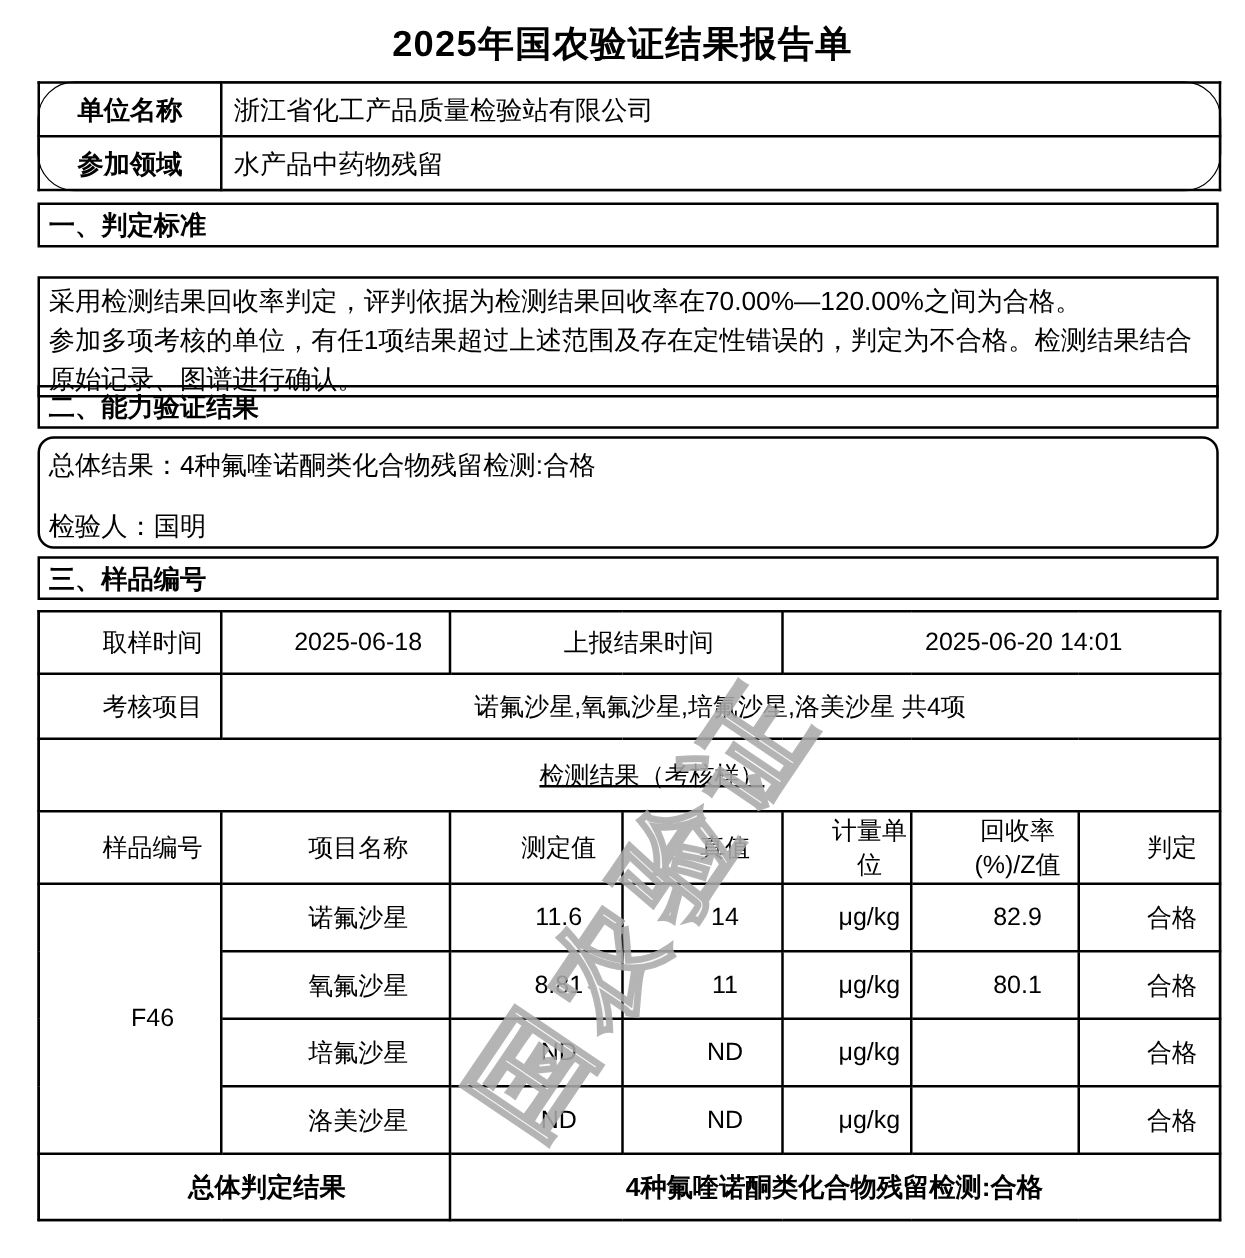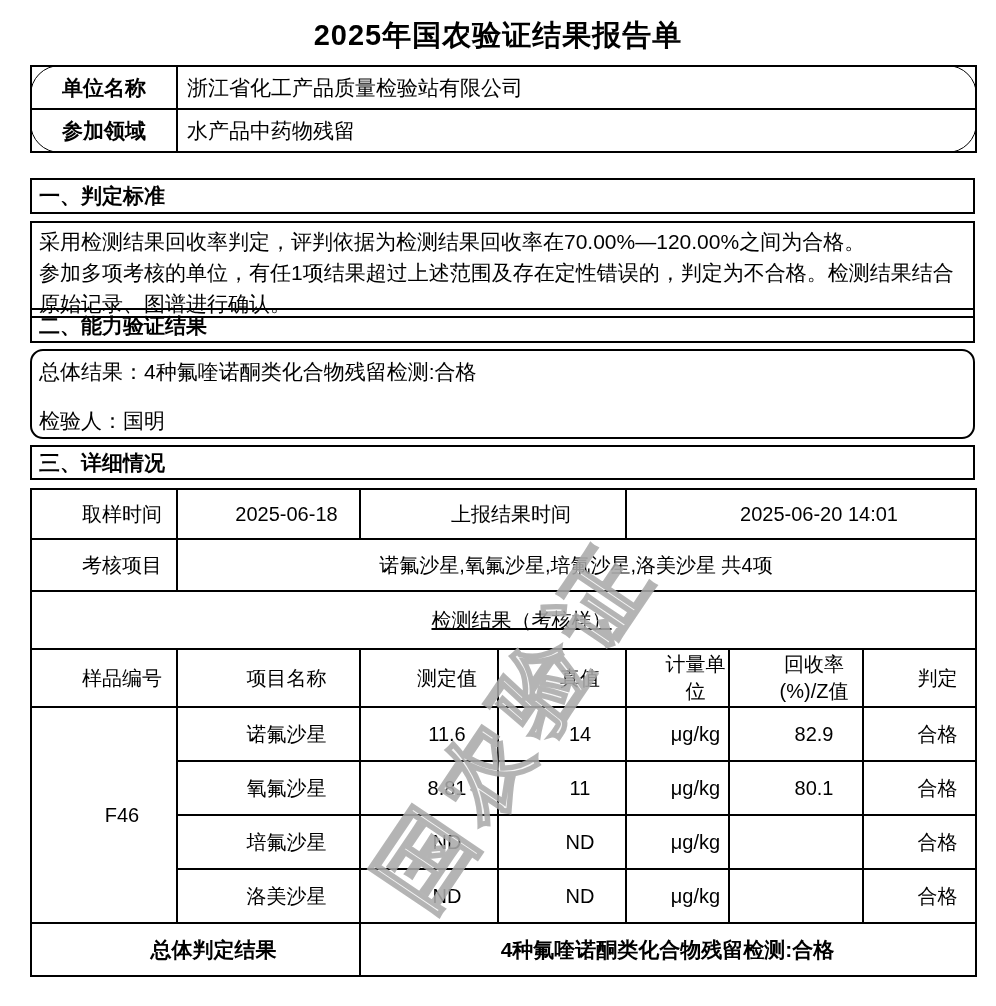--- a/index.html
+++ b/index.html
@@ -22,21 +22,21 @@
   .tbl td,.tbl th{border:2px solid #000;font-weight:normal;font-size:21px;overflow:hidden;}
   .info{position:absolute;left:30px;top:65px;border-radius:30px;}
   .info th{width:146px;font-weight:700;text-align:center;}
   .info td{padding-left:9px;text-align:left;}
   .info tr{height:43px;}
   
   .secbox{
     display:flex;align-items:center;
     font-size:21px;font-weight:700;padding-left:7px;
   }
-  .h1{top:178px;height:36px;}
+  .h1{top:162px;height:36px;}
   .para{top:205px;height:97px;font-size:21px;line-height:31px;padding:3px 7px 0 7px;margin-top:16px;}
   .h2{top:308px;height:35px;}
   .res{top:349px;height:90px;font-size:21px;padding-left:7px;border-radius:13px;}
   .res .line1{margin-top:7px;}
   .res .line2{margin-top:21px;}
   .h3{top:445px;height:35px;}
   
   .detail{position:absolute;left:30px;top:488px;}
   .detail td{text-align:center;vertical-align:middle;font-size:20px;padding-left:37px;}
   .detail .lft{text-align:center;padding-left:0;}
@@ -88,21 +88,21 @@
     <div>采用检测结果回收率判定，评判依据为检测结果回收率在70.00%—120.00%之间为合格。</div>
     <div>参加多项考核的单位，有任1项结果超过上述范围及存在定性错误的，判定为不合格。检测结果结合原始记录、图谱进行确认。</div>
   </div>
 
   <div class="box secbox h2">二、能力验证结果</div>
   <div class="box res">
     <div class="line1">总体结果：4种氟喹诺酮类化合物残留检测:合格</div>
     <div class="line2">检验人：国明</div>
   </div>
 
-  <div class="box secbox h3">三、详细情况</div>
+  <div class="box secbox h3">三、样品编号</div>
 
   <table class="tbl detail">
     <colgroup>
       <col style="width:146px">
         <col style="width:183px">
         <col style="width:138px">
       <col style="width:128px">
         <col style="width:103px">
         <col style="width:134px">
         <col style="width:113px">

